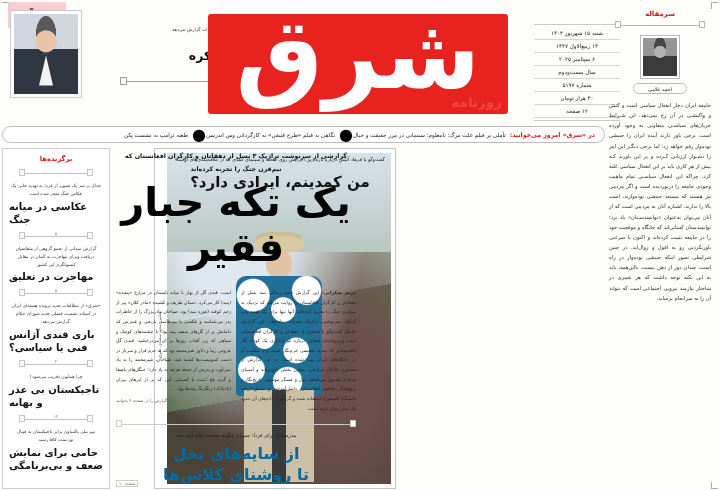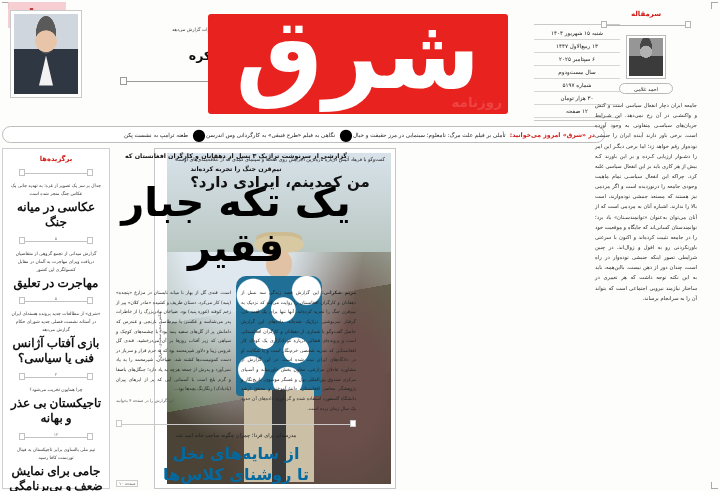--- a/index.html
+++ b/index.html
@@ -105,21 +105,21 @@
     position:absolute; right:115px; left:2px; top:126px; height:17px;
     border:1px solid #bdbdbd; border-radius:9px;
     display:flex; align-items:center; padding:0 9px; overflow:hidden;
     background:#fff;
   }
   .strip-label { color:#d01a17; font-size:6.2px; font-weight:bold; white-space:nowrap; }
   .strip-items { font-size:5.6px; color:#222; white-space:nowrap; margin-right:4px; }
 
   
   .edit-col {
-    position:absolute; right:18px; top:4px; width:112px; height:484px;
+    position:absolute; right:4px; top:4px; width:112px; height:484px;
     padding:6px 5px 4px;
     margin-left:29px;
   }
   .edit-title {
     color:#d01a17; font-size:7px; font-weight:bold; text-align:center;
     letter-spacing:1px;
   }
   .edit-rule { position:relative; height:8px; margin:3px 6px 4px; }
   .edit-rule i { position:absolute; top:4px; right:0; left:0; height:1px; background:#b5b5b5; }
   .edit-rule b { position:absolute; top:0; width:6px; height:7px; border:1px solid #b5b5b5; background:#fff; }
@@ -148,21 +148,21 @@
     text-align:justify; direction:rtl;
   }
 
   
   .picks-col {
     position:absolute; left:2px; top:148px; width:108px; height:341px;
     border:1px solid #cfcfcf; padding:6px 6px 4px; background:#fff;
   }
   .picks-title { color:#d01a17; font-size:6.8px; font-weight:bold; text-align:center; letter-spacing:1px; }
   .pick-kicker { font-size:4.5px; line-height:1.75; text-align:center; color:#3a3a3a; }
-  .pick-head { font-size:12px; font-weight:bold; text-align:center; color:#111; line-height:1.3; margin-top:2px;font-family:Liberation Serif, serif; }
+  .pick-head { font-size:10px; font-weight:bold; text-align:left; color:#111; line-height:1.3; margin-top:2px; }
   .pick-sep { position:relative; height:10px; margin:5px 10px 4px; }
   .pick-sep i { position:absolute; top:5px; right:0; left:0; height:1px; background:#c2c2c2; }
   .pick-sep b { position:absolute; top:1px; width:6px; height:7px; border:1px solid #c2c2c2; background:#fff; }
   .pick-sep b.a { right:0; } .pick-sep b.z { left:0; }
   .pick-sep s { position:absolute; top:0; left:50%; transform:translateX(-50%);
                 font-size:4.4px; background:#fff; padding:0 2px; text-decoration:none; color:#777; }
 
   
   .photo-col {
     position:absolute; right:118px; left:118px; top:148px; height:341px;margin-left:36px;
@@ -363,21 +363,21 @@
     </div>
     <div class="pick-sep">
         <i></i>
         <b class="a"></b>
         <b class="z"></b>
         <s>۵</s>
       </div>
 
     <div>
       <div class="pick-kicker">«شرق» از مطالعات جدید پرونده هسته‌ای ایران در آستانه نشست فصلی جدید شورای حکام گزارش می‌دهد</div>
-      <div class="pick-head">بازی آفتاب آژانس فنی یا سیاسی؟</div>
+      <div class="pick-head">بازی قندی آژانس فنی یا سیاسی؟</div>
     </div>
     <div class="pick-sep">
         <i></i>
         <b class="a"></b>
         <b class="z"></b>
         <s>۲</s>
       </div>
 
     <div>
       <div class="pick-kicker">چرا همایون تخریب می‌شود؟</div>

